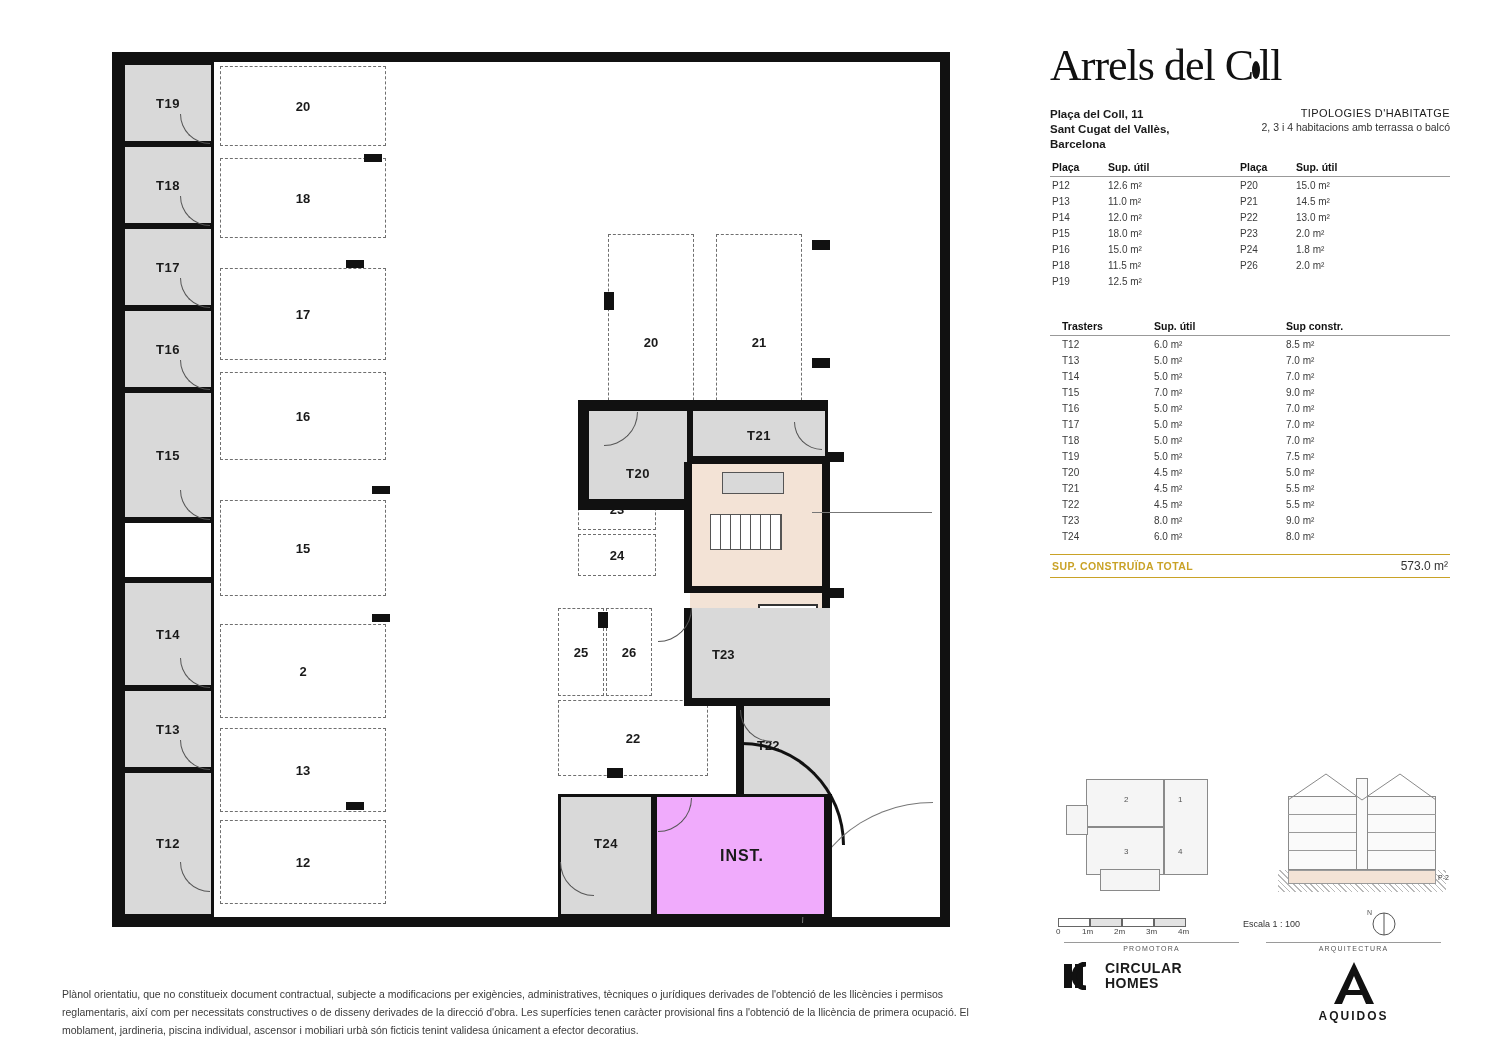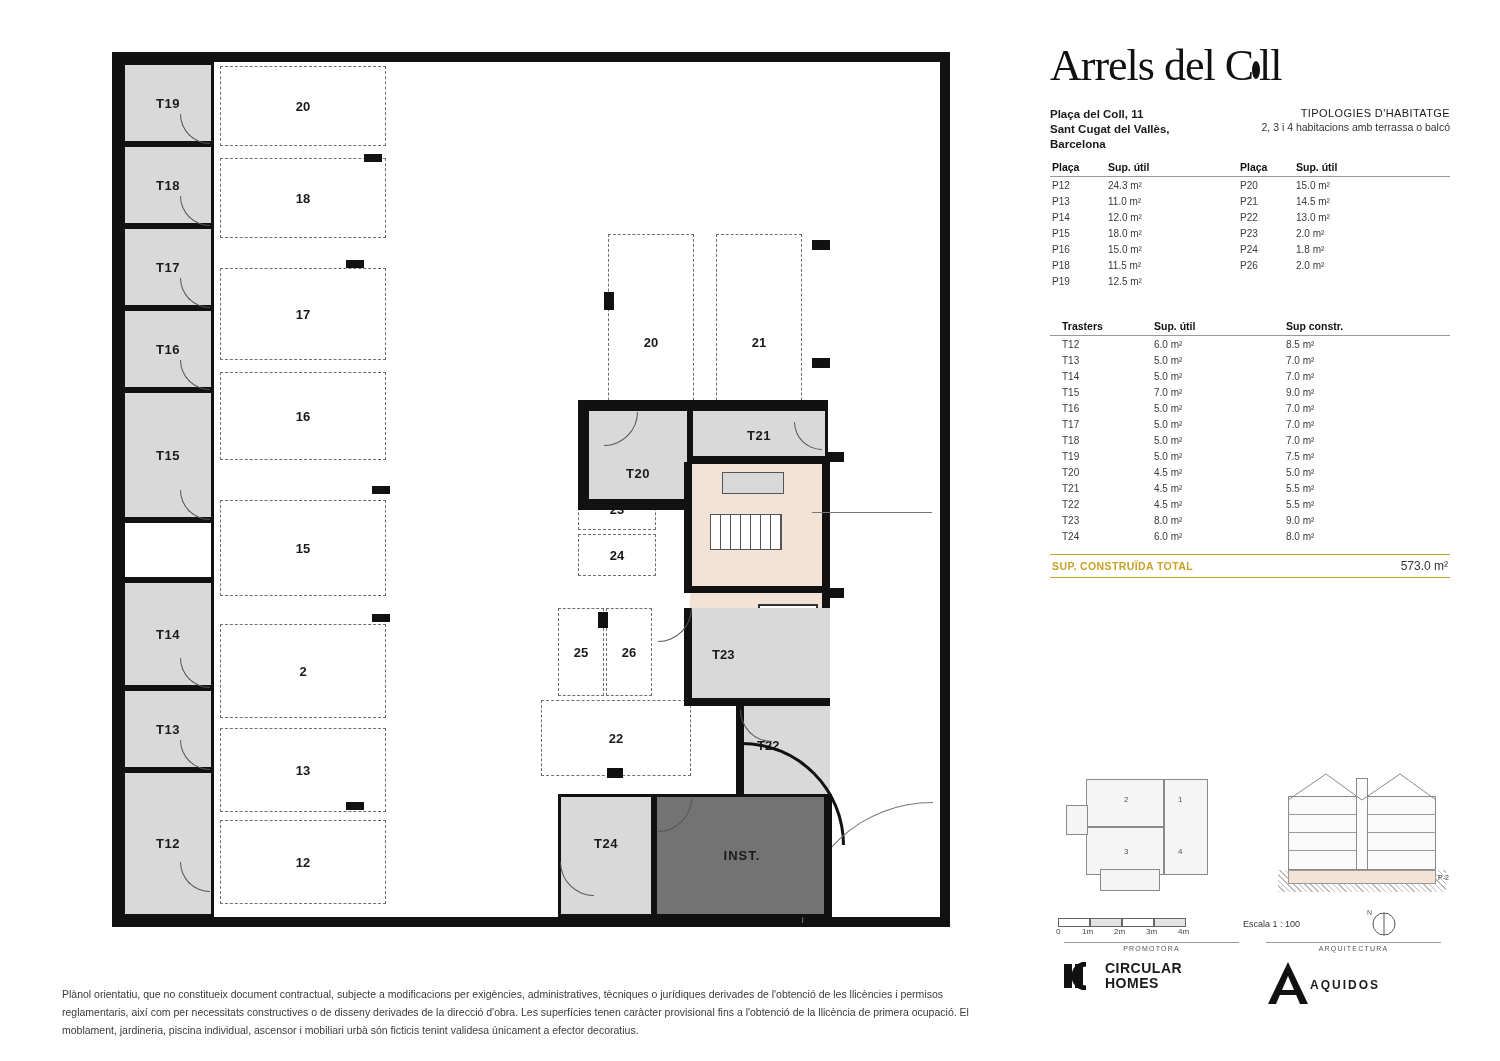--- a/index.html
+++ b/index.html
@@ -5,21 +5,21 @@
   html,body{margin:0;padding:0;}
   body{width:1500px;height:1061px;background:#ffffff;font-family:"Liberation Sans",sans-serif;color:#1a1a1a;overflow:hidden;position:relative;}
   .sheet{position:absolute;inset:0;}
 
   
   #plan{position:absolute;left:112px;top:52px;width:838px;height:875px;}
   .wall{position:absolute;background:#111;}
   .room{position:absolute;background:#d9d9d9;border:3px solid #111;box-sizing:border-box;display:flex;align-items:center;justify-content:center;font-size:13px;font-weight:bold;letter-spacing:.5px;}
   .dash{position:absolute;border:1.3px dashed #6f6f6f;box-sizing:border-box;display:flex;align-items:center;justify-content:center;font-size:13px;font-weight:bold;color:#1a1a1a;background:transparent;}
   .plain{position:absolute;background:#ffffff;border:3px solid #111;box-sizing:border-box;}
-  .inst{position:absolute;background:#737373;border:3px solid #111;box-sizing:border-box;display:flex;align-items:center;justify-content:center;font-size:13px;font-weight:bold;letter-spacing:1px;}
+  .inst{position:absolute;background:#f0abfc;border:3px solid #111;box-sizing:border-box;display:flex;align-items:center;justify-content:center;font-size:16px;font-weight:bold;letter-spacing:1px;}
   .core{position:absolute;background:#f3e3d6;box-sizing:border-box;}
   .grey{position:absolute;background:#d9d9d9;box-sizing:border-box;}
   .door{position:absolute;border:1.5px solid #555;border-radius:0 0 0 100%;box-sizing:border-box;border-top:none;border-right:none;}
   .doorR{position:absolute;border:1.5px solid #555;border-radius:0 0 100% 0;box-sizing:border-box;border-top:none;border-left:none;}
   .tick{position:absolute;background:#111;}
 
   
   #panel{position:absolute;left:1050px;top:40px;width:400px;}
   .brand{font-family:"Liberation Serif",serif;font-size:44px;letter-spacing:-1px;font-weight:normal;color:#111;white-space:nowrap;}
   .brand .leaf{display:inline-block;position:relative;}
@@ -163,21 +163,21 @@
       </div>
     <div class="dash" style="left:466px;top:482px;width:78px;height:42px;">
         <span>24</span>
       </div>
     <div class="dash" style="left:446px;top:556px;width:46px;height:88px;">
         <span>25</span>
       </div>
     <div class="dash" style="left:494px;top:556px;width:46px;height:88px;">
         <span>26</span>
       </div>
-    <div class="dash" style="left:429px;top:648px;width:150px;height:76px;">
+    <div class="dash" style="left:446px;top:648px;width:150px;height:76px;">
         <span>22</span>
       </div>
     <div class="tick" style="left:486px;top:434px;width:10px;height:16px;"></div>
     <div class="tick" style="left:486px;top:560px;width:10px;height:16px;"></div>
     <div class="tick" style="left:495px;top:716px;width:16px;height:10px;"></div>
 
     <div class="wall" style="left:466px;top:348px;width:250px;height:8px;"></div>
     <div class="wall" style="left:466px;top:348px;width:8px;height:110px;"></div>
     <div class="wall" style="left:466px;top:450px;width:120px;height:8px;"></div>
 
@@ -256,21 +256,21 @@
         <tr>
           <th style="width:52px;">Plaça</th>
           <th style="width:128px;">Sup. útil</th>
           <th style="width:52px;">Plaça</th>
           <th>Sup. útil</th>
         </tr>
       </thead>
       <tbody>
         <tr>
             <td>P12</td>
-            <td class="num">24.3 m²</td>
+            <td class="num">12.6 m²</td>
             <td>P20</td>
             <td class="num">15.0 m²</td>
           </tr>
         <tr>
             <td>P13</td>
             <td class="num">11.0 m²</td>
             <td>P21</td>
             <td class="num">14.5 m²</td>
           </tr>
         <tr>
@@ -446,21 +446,21 @@
           <path d="M22 2 a12 12 0 0 0 0 24" fill="none" stroke="#111" stroke-width="5"></path>
         </svg>
         <div class="chname">
           <div>CIRCULAR</div>
           <div>HOMES</div>
         </div>
       </div>
     </div>
     <div class="logocell" style="left:216px;top:0;width:175px;">
       <div class="logocap">ARQUITECTURA</div>
-      <div style="margin-top:8px;display:flex;flex-direction:row;align-items:center;">
+      <div style="margin-top:8px;display:flex;flex-direction:column;align-items:center;">
         <svg width="44" height="46" viewBox="0 0 44 46">
           <polygon points="22,2 42,44 34,44 22,16 10,44 2,44" fill="#111"></polygon>
           <rect x="14" y="30" width="16" height="5" fill="#111"></rect>
         </svg>
         <div class="aqname" style="margin-top:3px;">AQUIDOS</div>
       </div>
     </div>
   </div>
 
   <div id="disclaimer">Plànol orientatiu, que no constitueix document contractual, subjecte a modificacions per exigències, administratives, tècniques o jurídiques derivades de l'obtenció de les llicències i permisos reglamentaris, així com per necessitats constructives o de disseny derivades de la direcció d'obra. Les superfícies tenen caràcter provisional fins a l'obtenció de la llicència de primera ocupació. El moblament, jardineria, piscina individual, ascensor i mobiliari urbà són ficticis tenint validesa únicament a efector decoratius.</div>

